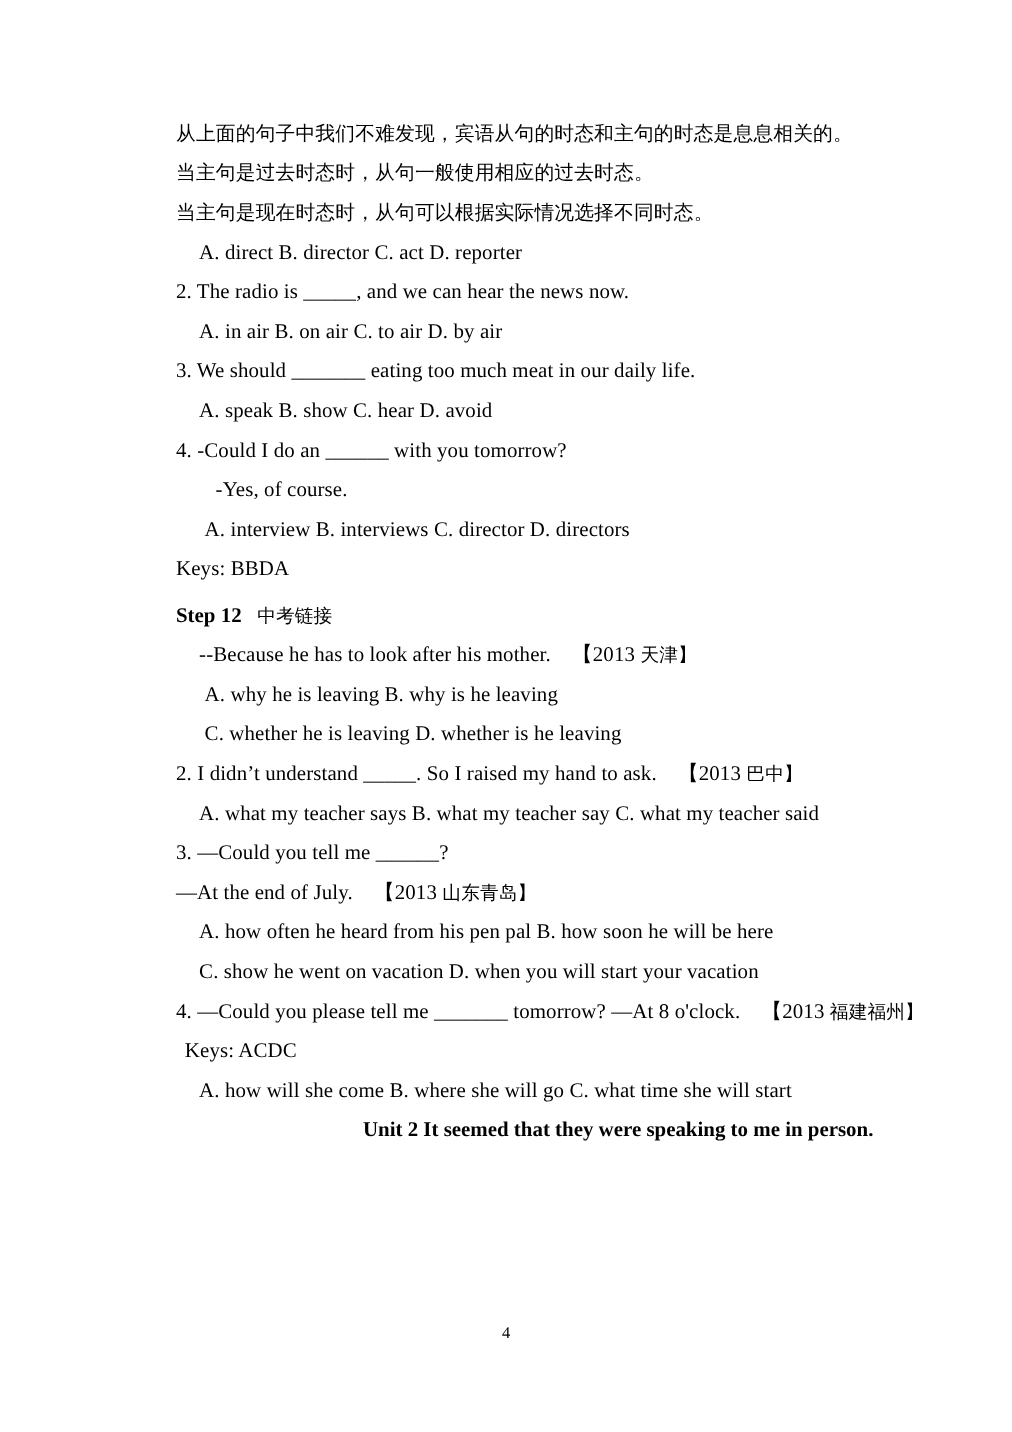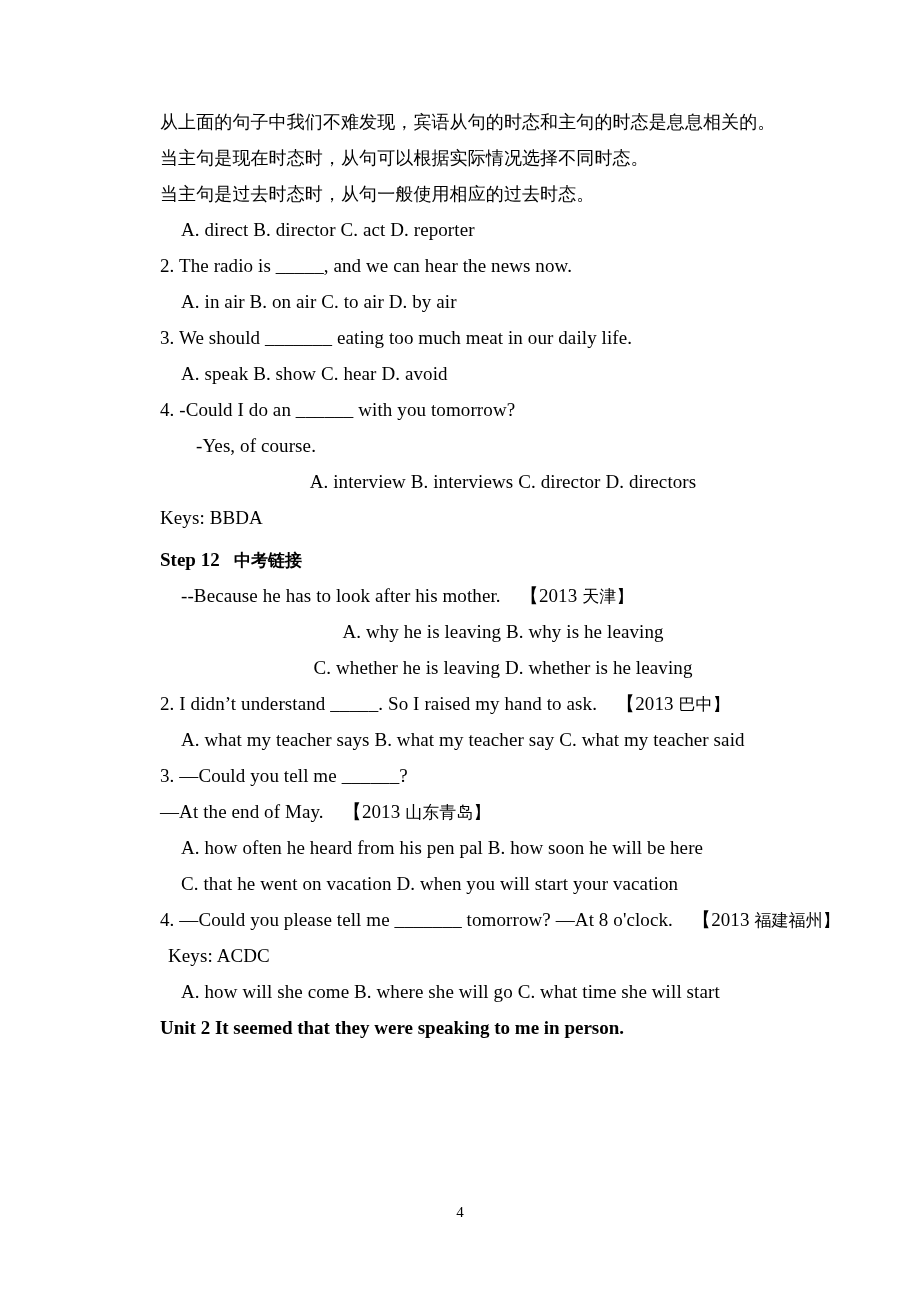--- a/index.html
+++ b/index.html
@@ -38,37 +38,36 @@
     font-family: "DejaVu Sans", "Liberation Sans", sans-serif;
     font-size: 17px;
   }
   .heading {
     font-weight: bold;
     font-size: 19px;
     line-height: 36px;
     white-space: nowrap;
   }
   .heading .cn-inline {
-    font-weight: bold;
+    font-weight: normal;
   }
   .opt {
     padding-left: 21px;
   }
   .opt2 {
     padding-left: 26px;
-    text-align: center;
   }
   .sub {
     padding-left: 36px;
   }
   .keys-indent {
     padding-left: 8px;
   }
   .unit-title {
-    text-align: left;
+    text-align: right;
     font-weight: bold;
     font-size: 19px;
     line-height: 36px;
     white-space: nowrap;
     padding-right: 26px;
   }
   .spacer-sm { height: 6px; }
   .page-number {
     position: absolute;
     left: 0;
@@ -81,22 +80,22 @@
   }
 </style>
 </head>
 <body>
 
 <div class="page">
 
   <div class="content">
 
     <div class="line cn">从上面的句子中我们不难发现，宾语从句的时态和主句的时态是息息相关的。</div>
+    <div class="line cn">当主句是过去时态时，从句一般使用相应的过去时态。</div>
     <div class="line cn">当主句是现在时态时，从句可以根据实际情况选择不同时态。</div>
-    <div class="line cn">当主句是过去时态时，从句一般使用相应的过去时态。</div>
 
 
     <div class="line opt">A. direct   B. director   C. act       D. reporter</div>
 
     <div class="line">2. The radio is _____, and we can hear the news now.</div>
     <div class="line opt">A. in air   B. on air   C. to air          D. by air</div>
 
     <div class="line">3. We should _______ eating too much meat in our daily life.</div>
     <div class="line opt">A. speak       B. show            C. hear             D. avoid</div>
 
@@ -111,23 +110,23 @@
     <div class="heading"><span>Step 12</span>&nbsp;&nbsp;&nbsp;<span class="cn-inline">中考链接</span></div>
 
     <div class="line opt"><span>--Because he has to look after his mother.　【2013 </span><span class="cn-inline">天津</span><span class="cn-inline">】</span></div>
     <div class="line opt2">A.  why he is leaving       B. why is he leaving</div>
     <div class="line opt2">C. whether he is leaving      D. whether is he leaving</div>
 
     <div class="line"><span>2. I didn’t understand _____. So I raised my hand to ask.　【2013 </span><span class="cn-inline">巴中</span><span class="cn-inline">】</span></div>
     <div class="line opt">A. what my teacher says B. what my teacher say   C. what my teacher said</div>
 
     <div class="line">3. —Could you tell me ______?</div>
-    <div class="line"><span>—At the end of May.　【2013 </span><span class="cn-inline">山东青岛</span><span class="cn-inline">】</span></div>
+    <div class="line"><span>—At the end of July.　【2013 </span><span class="cn-inline">山东青岛</span><span class="cn-inline">】</span></div>
     <div class="line opt">A. how often he heard from his pen pal     B. how soon he will be here</div>
-    <div class="line opt">C. that he went on vacation         D. when you will start your vacation</div>
+    <div class="line opt">C. show he went on vacation         D. when you will start your vacation</div>
 
     <div class="line"><span>4. —Could you please tell me _______ tomorrow? —At 8 o'clock.　【2013 </span><span class="cn-inline">福建福州</span><span class="cn-inline">】</span></div>
     <div class="line keys-indent">Keys: ACDC</div>
 
     <div class="line opt">A. how will she come    B. where she will go     C. what time she will start</div>
 
     <div class="unit-title">Unit 2 It seemed that they were speaking to me in person.</div>
 
   </div>
 

